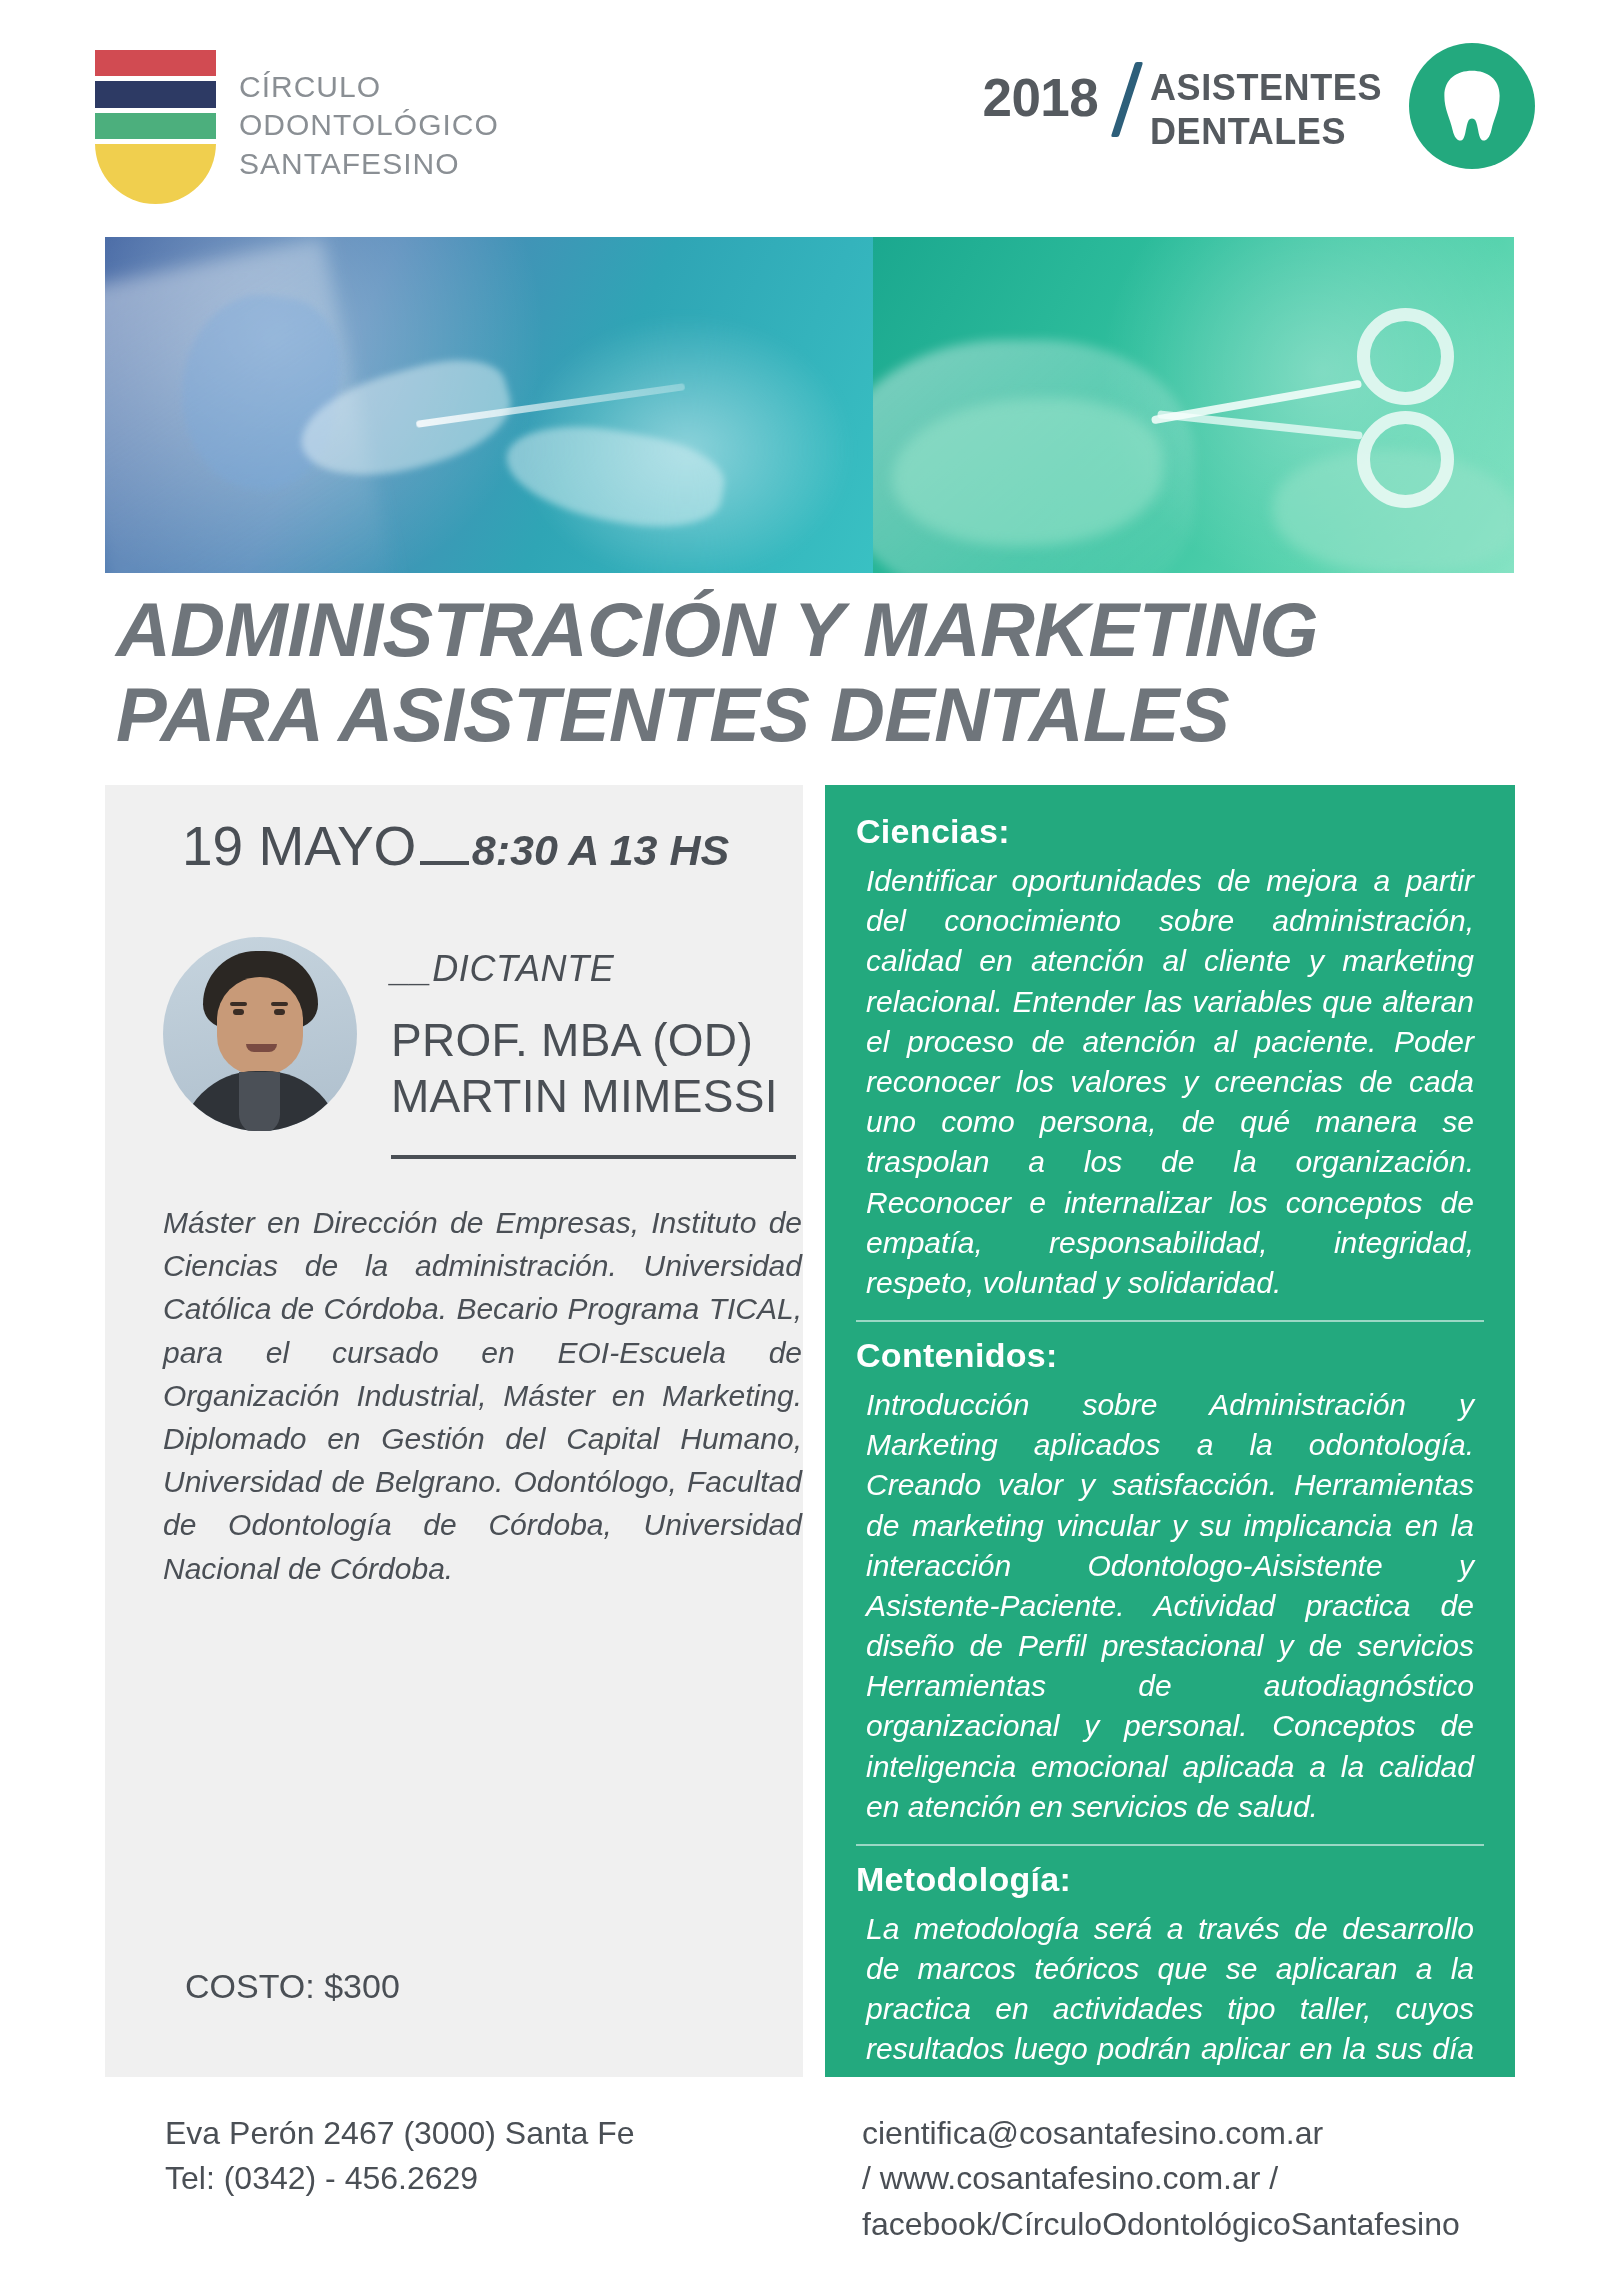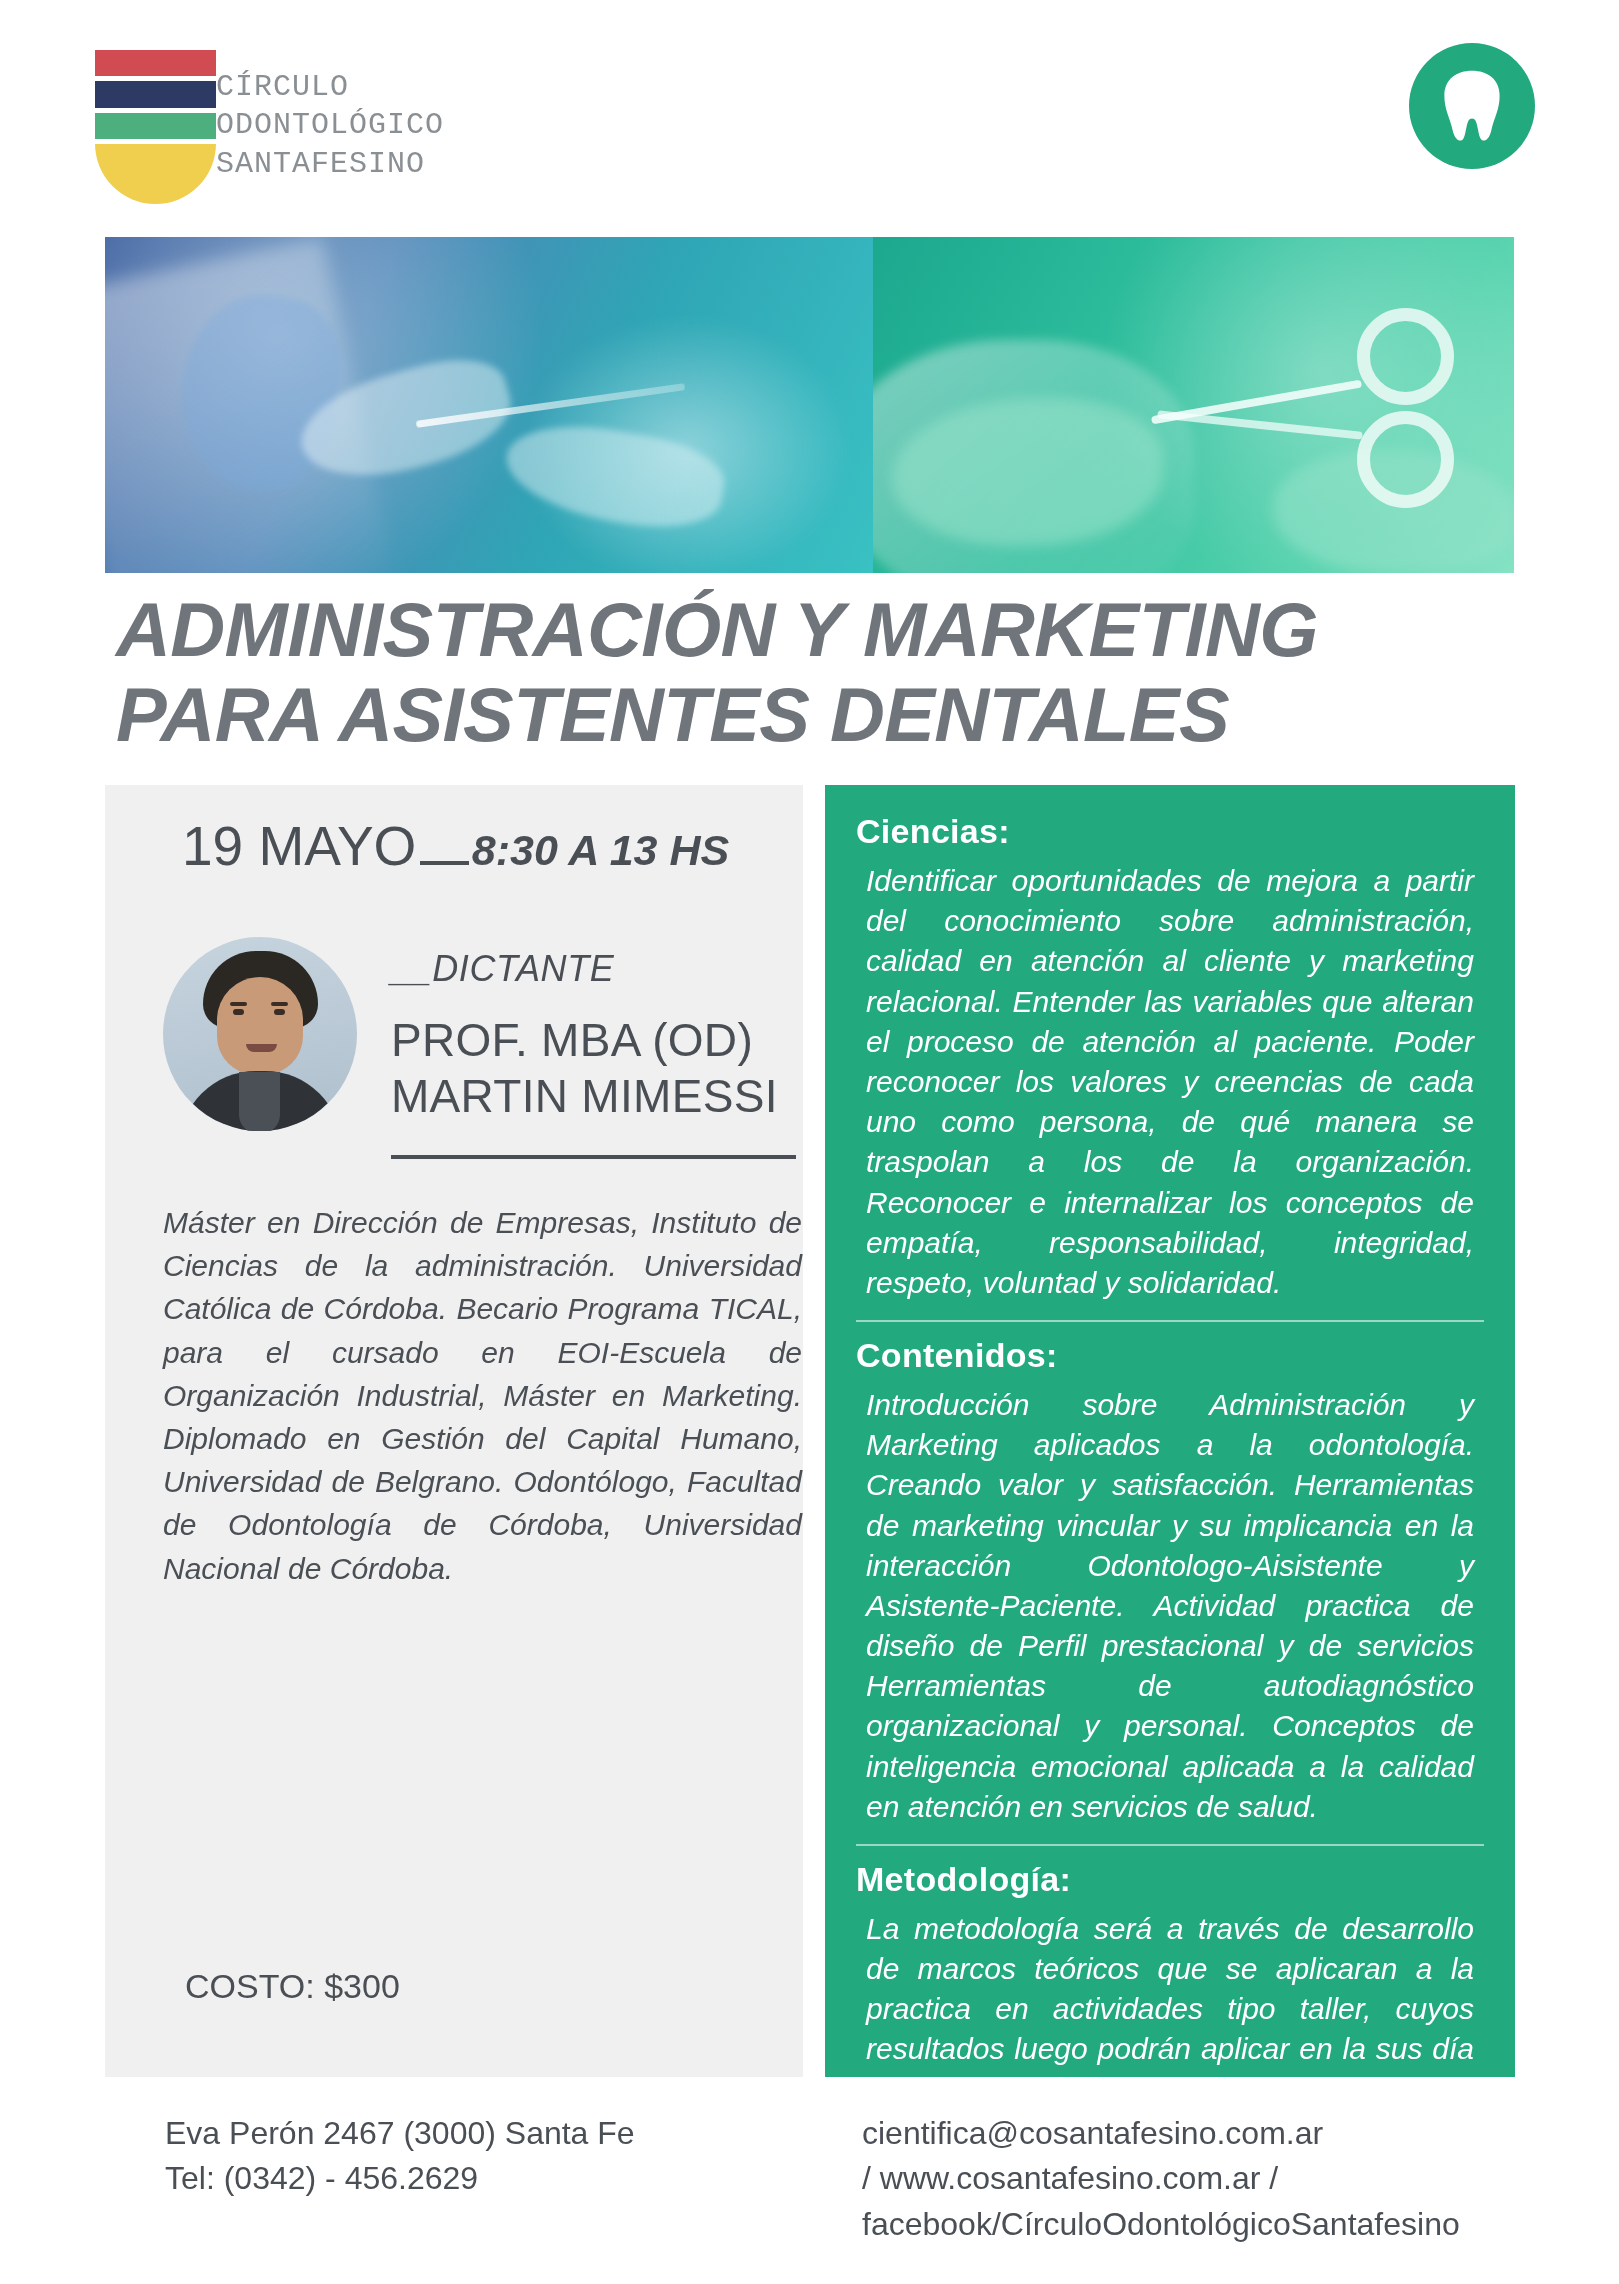--- a/index.html
+++ b/index.html
@@ -38,27 +38,27 @@
   .shield-stripe { position: absolute; left: 0; width: 121px; }
   .s1 { top: 0;    height: 30px;  background: #d14b52; }
   .s2 { top: 30px; height: 32px;  background: #2d3a64; }
   .s3 { top: 62px; height: 31px;  background: #4caf7d; }
   .s4 { top: 93px;height: 61px;  background: #f0cf4e; }
   .shield-gap-1 { position:absolute; left:0; top:26px; width:121px; height:5.2px; background:#fff; }
   .shield-gap-2 { position:absolute; left:0; top:58px; width:121px; height:5.2px; background:#fff; }
   .shield-gap-3 { position:absolute; left:0; top:89px; width:121px; height:5.2px; background:#fff; }
 
   .logo-text {
+    margin-left: 23px;
     padding-top: 18px;
     color: #8a8f94;
     font-size: 30px;
     line-height: 1.28;
     letter-spacing: 1px;
     font-weight: 400;
-    font-family: Liberation Mono, monospace;
   }
 
   .year-block {
     position: absolute;
     right: 237px; top: 62px;
     text-align: right;
   }
   .year-row { display: flex; align-items: flex-start; }
   .year-num {
     font-size: 53px;
@@ -383,20 +383,30 @@
         <div class="shield-gap-3"></div>
       </div>
     </div>
     <div class="logo-text">
       <div>CÍRCULO</div>
       <div>ODONTOLÓGICO</div>
       <div>SANTAFESINO</div>
     </div>
   </div>
 
+  <div class="year-block">
+    <div class="year-row">
+      <div class="year-num">2018</div>
+      <div class="year-slash"></div>
+      <div class="asist-lines">
+        <div>ASISTENTES</div>
+        <div>DENTALES</div>
+      </div>
+    </div>
+  </div>
 
   <div class="tooth-circle">
     <svg viewBox="0 0 100 110">
       <path d="M50 4 C28 4 10 16 10 40 C10 60 18 72 22 90 C25 104 33 108 37 103 C41 98 41 84 45 76 C47 72 53 72 55 76 C59 84 59 98 63 103 C67 108 75 104 78 90 C82 72 90 60 90 40 C90 16 72 4 50 4 Z" fill="#ffffff"></path>
     </svg>
   </div>
 </div>
 
 <div class="photoband">
   <div class="pb-left">

